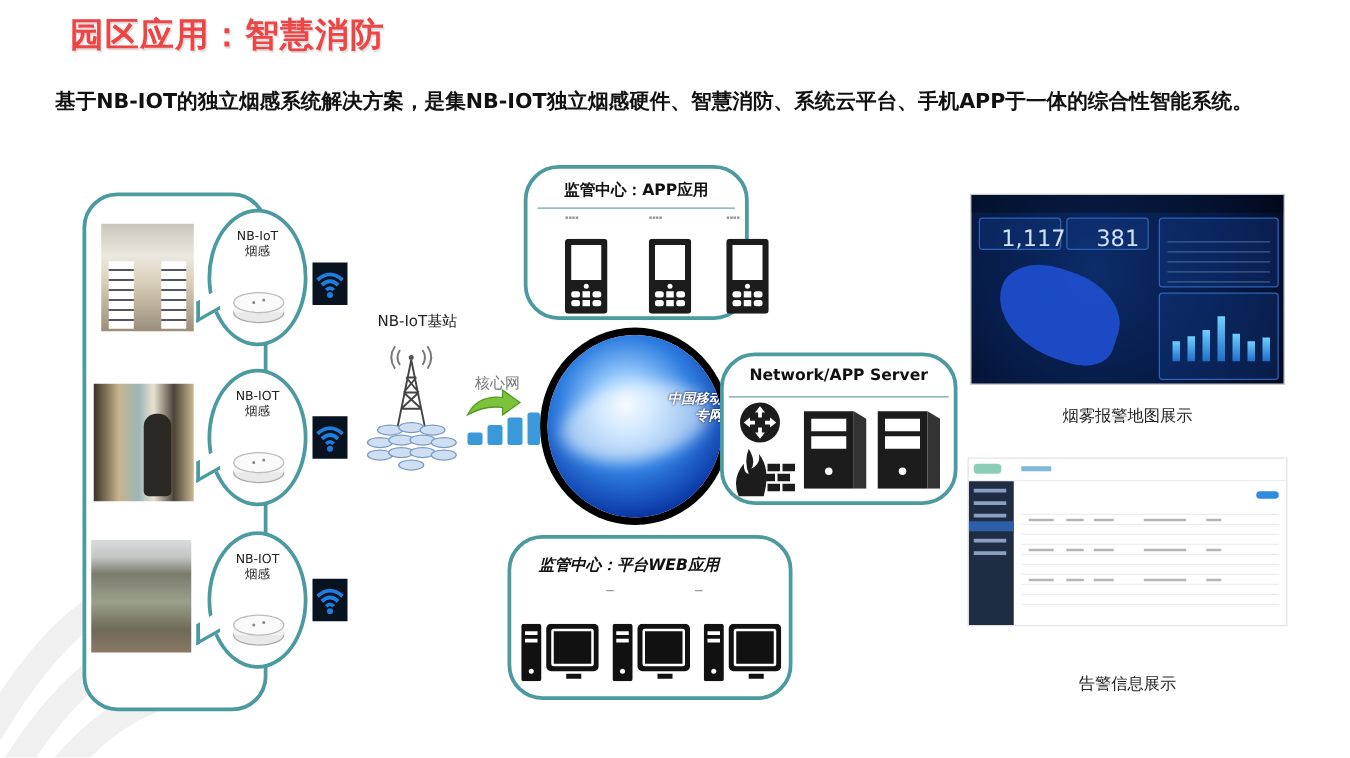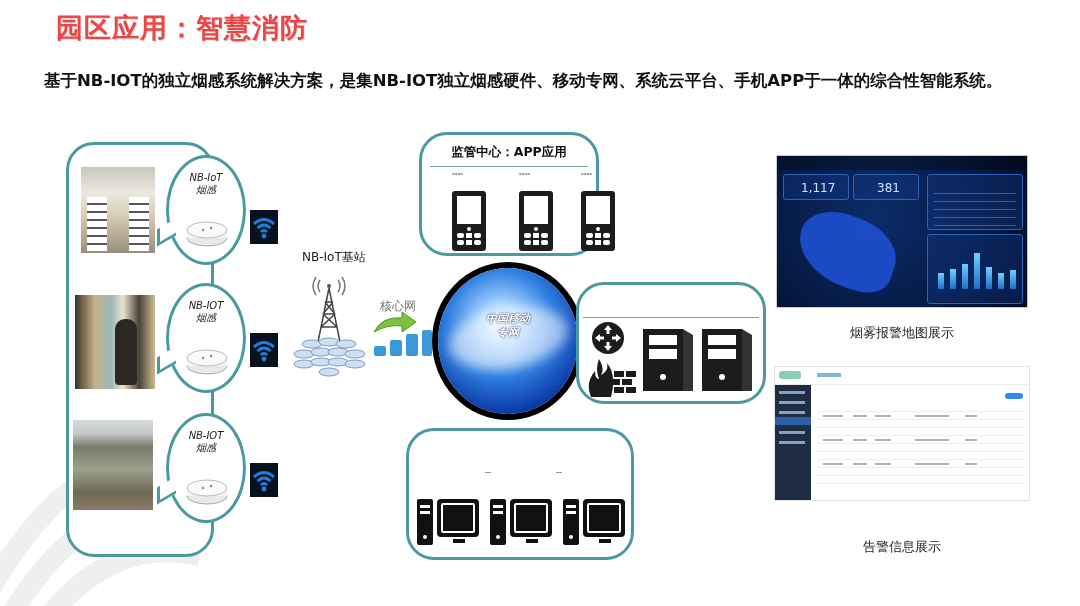--- a/index.html
+++ b/index.html
@@ -7,21 +7,21 @@
   body { position: relative; font-family: "DejaVu Sans", "Liberation Sans", sans-serif; color: #111; }
 
   .watermark { position: absolute; left: -60px; top: 400px; width: 260px; height: 260px; opacity: 0.06; }
 
   .title { position: absolute; left: 56px; top: 10px; font-size: 27px; font-weight: bold; color: #ef4444; letter-spacing: 1px; text-shadow: 1px 1px 1px rgba(0,0,0,0.15); }
   .intro { position: absolute; left: 44px; top: 64px; width: 960px; font-size: 16.5px; font-weight: bold; line-height: 33px; color: #111; }
 
   .panel { position: absolute; border: 3px solid #4a9aa0; border-radius: 28px; background: #fff; }
 
   
-  .left-panel { left: 66px; top: 142px; width: 148px; height: 415px; font-style: italic; }
+  .left-panel { left: 66px; top: 154px; width: 148px; height: 415px; }
   .photo { position: absolute; width: 74px; height: 86px; }
   .photo-1 { left: 12px; top: 22px; background: linear-gradient(180deg,#c9c6be 0%,#ebe8e0 30%,#d8cfb8 55%,#9a8e7a 100%); }
   .photo-1::before { content:""; position:absolute; left:6px; top:30px; width:20px; height:54px; background:repeating-linear-gradient(180deg,#fff 0 6px,#556 6px 8px); }
   .photo-1::after { content:""; position:absolute; right:6px; top:30px; width:20px; height:54px; background:repeating-linear-gradient(180deg,#fff 0 6px,#556 6px 8px); }
   .photo-2 { left: 6px; top: 150px; width: 80px; height: 94px; background: linear-gradient(90deg,#3a3225 0%,#c7b48c 25%,#9bb7b8 45%,#e9e2cf 60%,#4a4338 80%,#cdb893 100%); }
   .photo-2::after { content:""; position:absolute; left:40px; top:24px; width:22px; height:66px; border-radius:10px 10px 4px 4px; background:#2b2722; }
   .photo-3 { left: 4px; top: 275px; width: 80px; height: 90px; background: linear-gradient(180deg,#d8dbdc 0%,#c2c8c6 15%,#7b7b6d 30%,#9aa08a 55%,#6e6a58 80%,#8b7963 100%); }
 
   .bubble { position: absolute; left: 97px; width: 80px; height: 110px; border: 3px solid #4a9aa0; border-radius: 50%; background: #fff; }
   .bubble::before { content:""; position:absolute; left:-12px; top:66px; width:16px; height:14px; border-left:3px solid #4a9aa0; border-bottom:3px solid #4a9aa0; background:#fff; transform: skewY(-30deg); }
@@ -34,21 +34,21 @@
 
   
   .bs-label { position: absolute; left: 302px; top: 249px; font-size: 12px; color: #222; }
   .tower { position: absolute; left: 290px; top: 272px; width: 78px; height: 108px; }
 
   .core-label { position: absolute; left: 380px; top: 298px; font-size: 12px; color: #737373; }
   .core-arrow { position: absolute; left: 372px; top: 310px; width: 60px; height: 48px; }
 
   .globe { position: absolute; left: 438px; top: 268px; width: 140px; height: 146px; border-radius: 50%; background: radial-gradient(circle at 45% 38%, #e8f4ff 0%, #9fd0ff 18%, #2f7ee0 45%, #0b3aa6 75%, #06186a 100%); box-shadow: 0 0 0 6px #000; overflow: hidden; }
   .globe::before { content:""; position:absolute; left:10px; top:40px; width:120px; height:60px; border-radius:50%; background: rgba(255,255,255,0.55); filter: blur(6px); transform: rotate(-10deg); }
-  .globe-label { position: absolute; left: 0; right: 0; top: 44px; text-align: center; color: #fff; font-size: 11px; font-weight: bold; font-style: italic; line-height: 14px; text-shadow: 0 0 2px #003; }
+  .globe-label { position: absolute; left: 0; right: 0; top: 44px; text-align: right; color: #fff; font-size: 11px; font-weight: bold; font-style: italic; line-height: 14px; text-shadow: 0 0 2px #003; }
 
   
   .app-panel { left: 419px; top: 132px; width: 180px; height: 124px; }
   .panel-title { position: absolute; left: 0; right: 0; text-align: center; font-weight: bold; color: #111; }
   .app-panel .panel-title { top: 9px; font-size: 12.5px; }
   .panel-rule { position: absolute; left: 8px; right: 8px; height: 1px; background: #6aa6aa; }
   .app-panel .panel-rule { top: 31px; }
   .phone-cap { position: absolute; top: 36px; font-size: 4px; color: #999; }
   .phone { position: absolute; top: 56px; width: 34px; height: 60px; }
 
@@ -67,21 +67,21 @@
   .pc { position: absolute; top: 68px; width: 62px; height: 46px; }
 
   
   .shot-map { position: absolute; left: 776px; top: 155px; width: 252px; height: 153px; background: radial-gradient(circle at 40% 40%, #0c2c6a 0%, #061a44 60%, #020a20 100%); border: 1px solid #ccc; overflow: hidden; }
   .shot-alarm { position: absolute; left: 774px; top: 366px; width: 256px; height: 135px; background: #fff; border: 1px solid #e3e3e3; overflow: hidden; }
   .caption { position: absolute; font-size: 13px; color: #222; text-align: center; }
   .caption-map { left: 776px; width: 252px; top: 324px; }
   .caption-alarm { left: 774px; width: 256px; top: 538px; }
 
   .m-card { position: absolute; border: 1px solid #2e64b8; border-radius: 3px; background: rgba(20,60,140,0.35); }
-  .m-stat { position: absolute; color: #cfe3ff; font-size: 12px; }
+  .m-stat { position: absolute; color: #cfe3ff; font-size: 18px; }
   .m-topbar { position: absolute; left: 0; right: 0; top: 0; height: 14px; background: rgba(0,0,0,0.3); }
   .m-region { position: absolute; left: 20px; top: 60px; width: 100px; height: 70px; background: #1e4fd0; border-radius: 40% 50% 30% 60%; transform: rotate(18deg); opacity: 0.9; }
   .m-bar { position: absolute; bottom: 14px; width: 6px; background: linear-gradient(180deg,#6fd0ff,#1e6ec8); }
   .m-row { position: absolute; left: 6px; right: 6px; height: 1px; background: rgba(160,200,255,0.35); }
 
   .a-side { position: absolute; left: 0; top: 18px; width: 36px; bottom: 0; background: #1f2d44; }
   .a-side-item { position: absolute; left: 4px; width: 26px; height: 3px; background: #8aa0c0; }
   .a-side-active { position: absolute; left: 0; width: 36px; height: 8px; background: #2d5ea8; }
   .a-head { position: absolute; left: 0; right: 0; top: 0; height: 18px; border-bottom: 1px solid #eee; }
   .a-logo { position: absolute; left: 4px; top: 4px; width: 22px; height: 8px; background: #5bb89a; border-radius: 3px; opacity: 0.7; }
@@ -93,21 +93,21 @@
 </head>
 <body>
 
 <svg class="watermark" viewBox="0 0 100 100">
   <path d="M10 90 Q50 10 90 30" stroke="#000" stroke-width="8" fill="none"></path>
   <path d="M20 95 Q55 30 95 45" stroke="#000" stroke-width="8" fill="none"></path>
   <path d="M30 100 Q60 50 100 60" stroke="#000" stroke-width="8" fill="none"></path>
 </svg>
 
 <div class="title">园区应用：智慧消防</div>
-<div class="intro">基于NB-IOT的独立烟感系统解决方案，是集NB-IOT独立烟感硬件、移动专网、系统云平台、手机APP于一体的综合性智能系统。</div>
+<div class="intro">基于NB-IOT的独立烟感系统解决方案，是集NB-IOT独立烟感硬件、智慧消防、系统云平台、手机APP于一体的综合性智能系统。</div>
 
 <div class="panel left-panel">
   <div class="photo photo-1"></div>
   <div class="photo photo-2"></div>
   <div class="photo photo-3"></div>
 
   <div class="bubble bubble-1">
     <div class="bubble-label"><span>NB-IoT</span><br><span>烟感</span></div>
     <svg class="detector" viewBox="0 0 44 30">
         <ellipse cx="22" cy="20" rx="20" ry="8" fill="#e9e9e9" stroke="#aaa"></ellipse>
@@ -236,20 +236,21 @@
       <rect x="5" y="42" width="7" height="5" rx="2" fill="#fff"></rect>
       <rect x="14" y="42" width="6" height="5" fill="#fff"></rect>
       <rect x="22" y="42" width="7" height="5" rx="2" fill="#fff"></rect>
       <rect x="5" y="49" width="7" height="5" rx="2" fill="#fff"></rect>
       <rect x="14" y="49" width="6" height="5" fill="#fff"></rect>
       <rect x="22" y="49" width="7" height="5" rx="2" fill="#fff"></rect>
     </svg>
 </div>
 
 <div class="panel server-panel">
+  <div class="panel-title">Network/APP Server</div>
   <div class="panel-rule"></div>
   <svg class="router" viewBox="0 0 34 34">
       <circle cx="17" cy="17" r="16" fill="#1c1c1c"></circle>
       <path d="M17 4 L21 9 L18.5 9 L18.5 13 L15.5 13 L15.5 9 L13 9 Z M17 30 L13 25 L15.5 25 L15.5 21 L18.5 21 L18.5 25 L21 25 Z M4 17 L9 13 L9 15.5 L13 15.5 L13 18.5 L9 18.5 L9 21 Z M30 17 L25 21 L25 18.5 L21 18.5 L21 15.5 L25 15.5 L25 13 Z" fill="#fff"></path>
     </svg>
   <svg class="firewall" viewBox="0 0 50 42">
       <path d="M12 2 Q18 12 14 18 Q22 14 20 6 Q30 18 24 40 L4 40 Q-2 26 8 14 Q8 22 12 22 Q8 12 12 2 Z" fill="#1c1c1c"></path>
       <g fill="#1c1c1c">
         <rect x="27" y="14" width="10" height="6"></rect>
         <rect x="39" y="14" width="10" height="6"></rect>
@@ -269,20 +270,21 @@
   <svg class="server" style="left:123px" viewBox="0 0 52 66">
       <path d="M0 4 L40 4 L40 66 L0 66 Z" fill="#1c1c1c"></path>
       <path d="M40 4 L50 10 L50 66 L40 66 Z" fill="#333"></path>
       <rect x="6" y="10" width="28" height="10" fill="#fff"></rect>
       <rect x="6" y="24" width="28" height="10" fill="#fff"></rect>
       <circle cx="20" cy="52" r="3" fill="#fff"></circle>
     </svg>
 </div>
 
 <div class="panel web-panel">
+  <div class="panel-title">监管中心：平台WEB应用</div>
   <div class="dash" style="left:76px"></div>
   <div class="dash" style="left:147px"></div>
   <svg class="pc" style="left:8px" viewBox="0 0 62 46">
       <rect x="0" y="0" width="16" height="46" rx="2" fill="#111"></rect>
       <rect x="3" y="6" width="10" height="3" fill="#fff"></rect>
       <rect x="3" y="12" width="10" height="3" fill="#fff"></rect>
       <circle cx="8" cy="38" r="2" fill="#fff"></circle>
       <rect x="20" y="0" width="42" height="38" rx="4" fill="#111"></rect>
       <rect x="24" y="4" width="34" height="30" rx="2" fill="#fff"></rect>
       <rect x="26" y="6" width="30" height="26" fill="#111"></rect>

